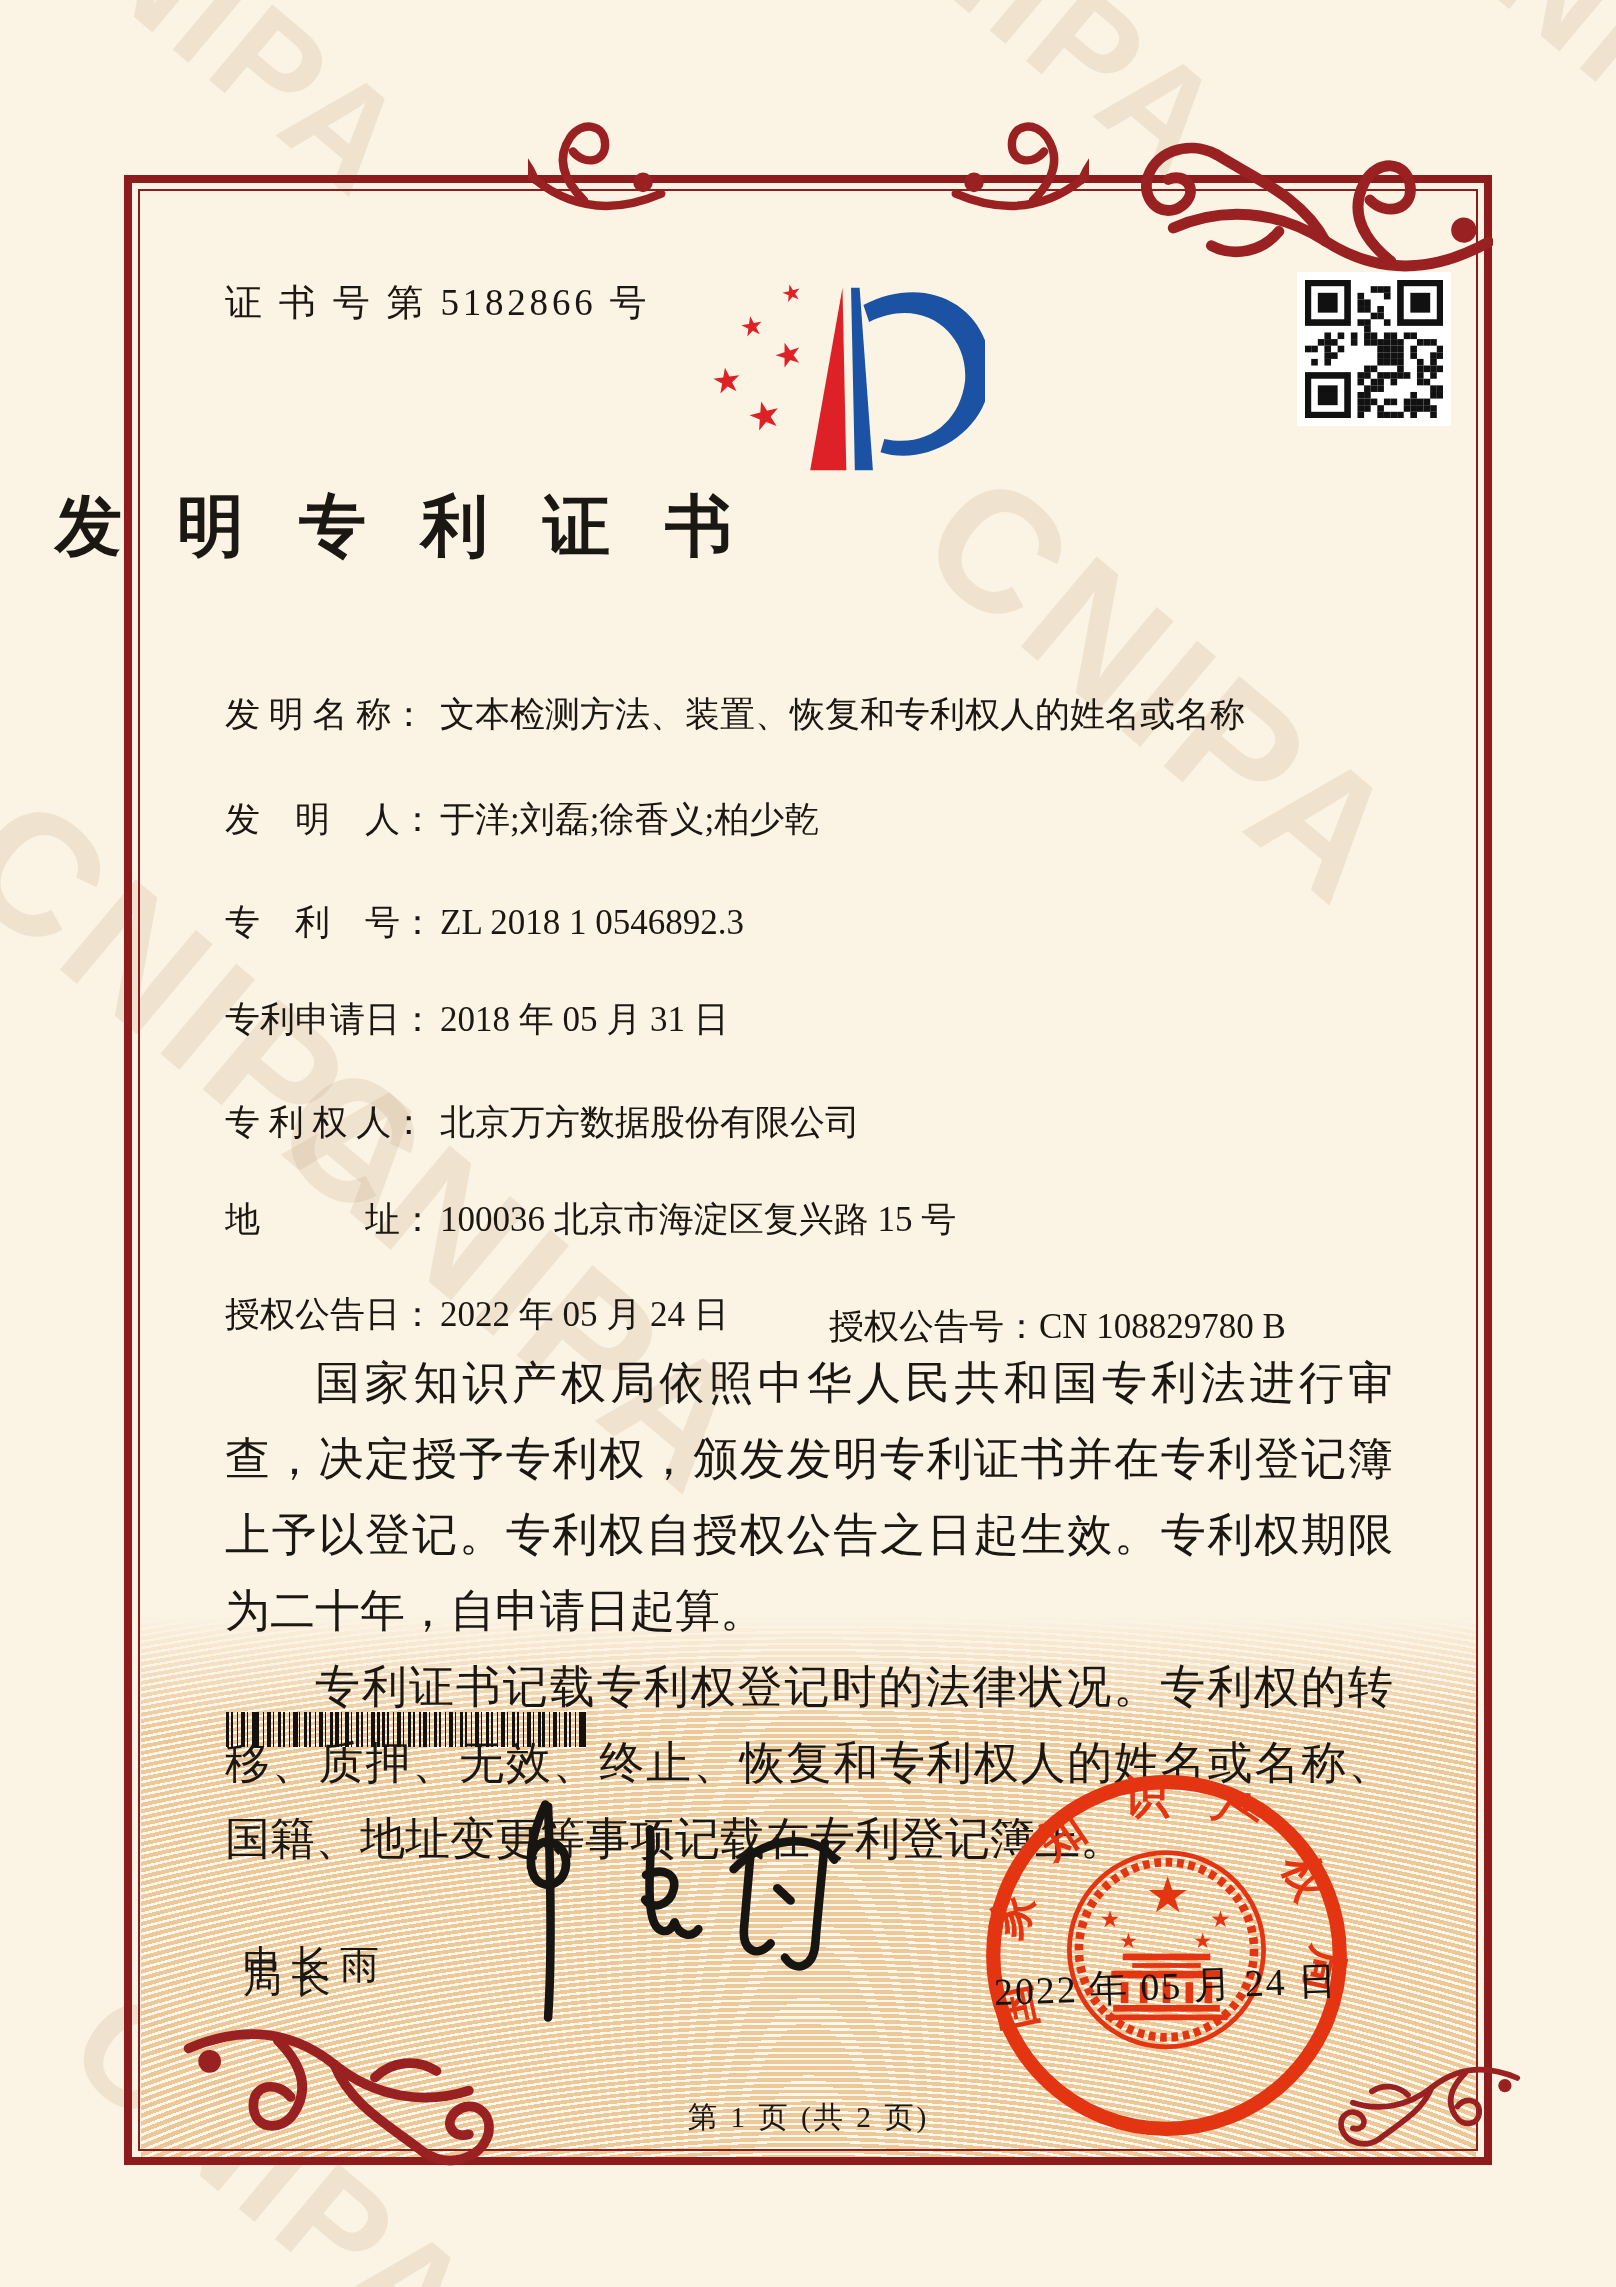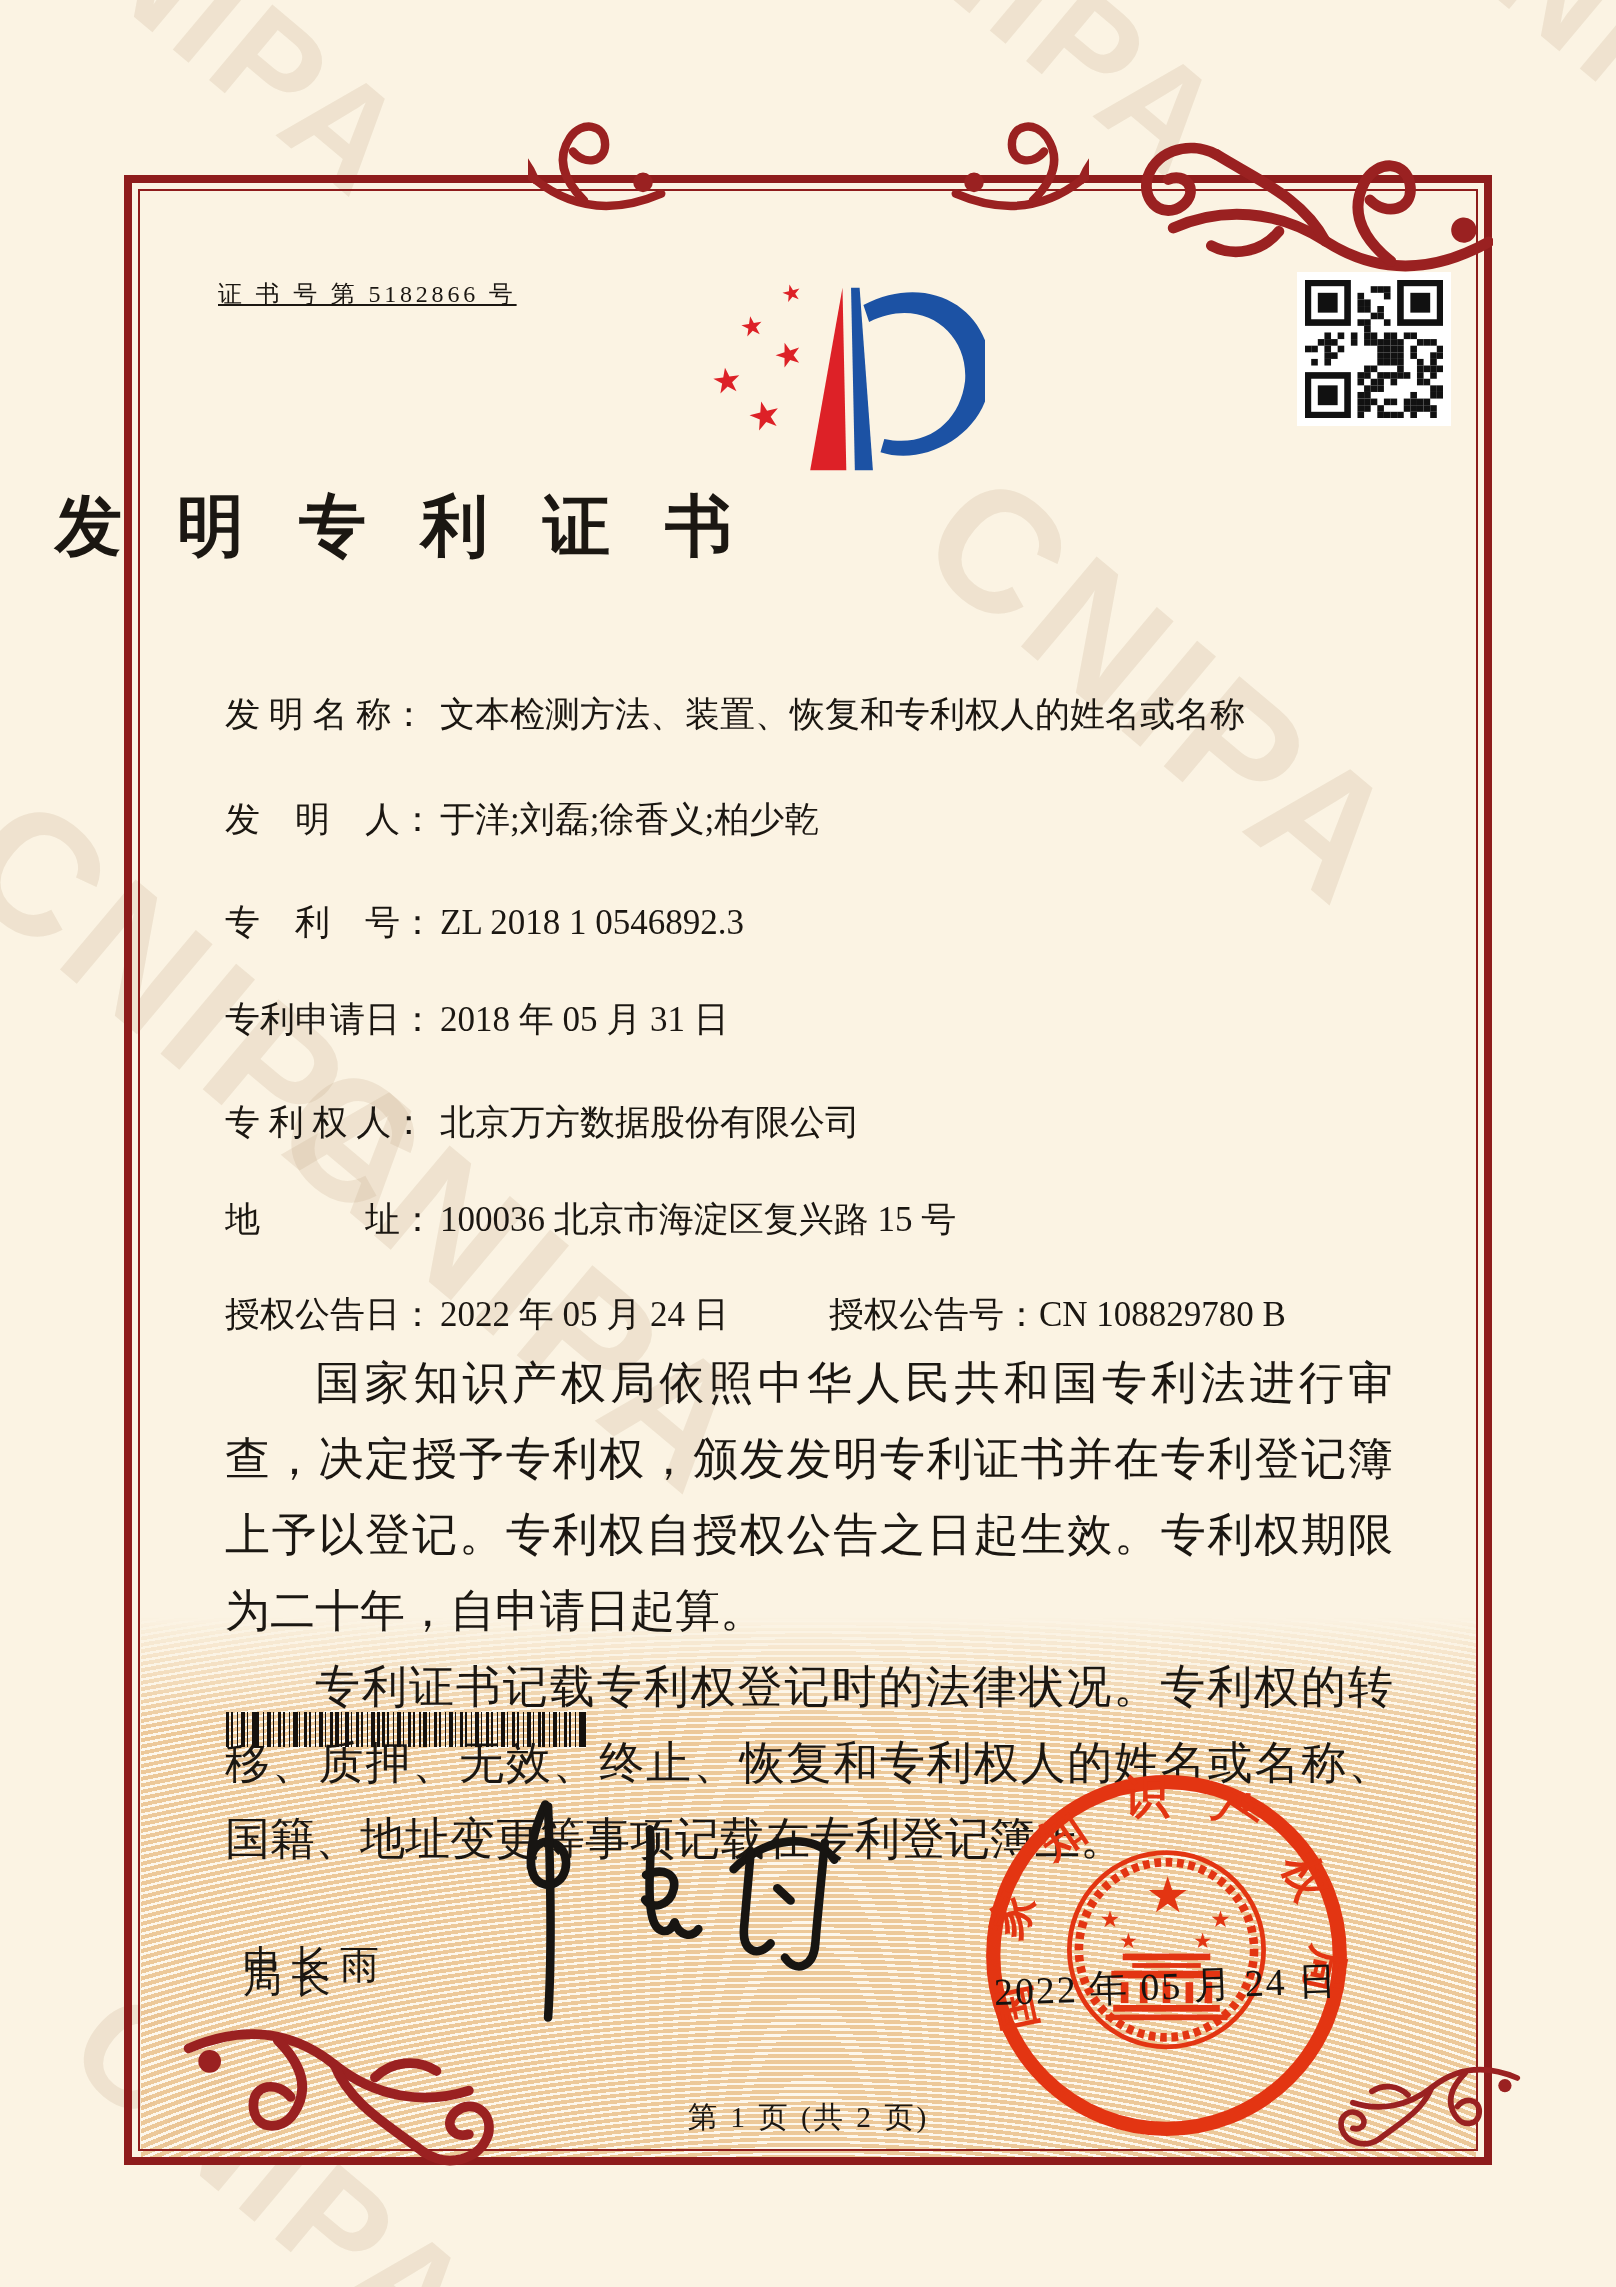--- a/index.html
+++ b/index.html
@@ -21,29 +21,29 @@
     mask-image:linear-gradient(180deg,transparent 0,#000 114px);
   }
   
   .frame-outer{position:absolute;left:124px;top:175px;width:1368px;height:1990px;
     border:8.6px solid #8e1c1c;box-sizing:border-box;z-index:3;}
   .frame-inner{position:absolute;left:5.7px;top:5.7px;right:5.7px;bottom:5.7px;
     border:2.9px solid #8e1c1c;}
   .orn{position:absolute;z-index:4;}
   
   .content{position:absolute;inset:0;z-index:5;}
-  .cert-no{position:absolute;left:218px;top:278px;font-size:24px;letter-spacing:3.8px;text-decoration:underline;}
+  .cert-no{position:absolute;left:225px;top:278px;font-size:37px;letter-spacing:3.8px;}
   .logo{position:absolute;left:700px;top:263px;width:285px;height:234px;}
   .qr{position:absolute;left:1297px;top:272px;width:154px;height:154px;
       background:#fff;padding:7.6px;box-sizing:border-box;}
   .title{position:absolute;left:0;width:100%;top:493px;text-align:left;
       font-size:67px;font-weight:bold;letter-spacing:55px;text-indent:55px;line-height:1;}
   .row{position:absolute;left:225px;font-size:35px;white-space:nowrap;}
   .row .lab{display:inline-block;width:215px;}
-  .row2{position:absolute;left:829px;font-size:35px;white-space:nowrap;}
+  .row2{position:absolute;left:829px;font-size:35px;white-space:nowrap;margin-top:12px;}
   .paras{position:absolute;left:225px;top:1345px;width:1168px;font-size:45px;
       line-height:76px;text-align:justify;}
   .paras p{margin:0;text-indent:2em;}
   .barcode{position:absolute;left:226px;top:1712px;width:361px;height:35px;
     background:
      repeating-linear-gradient(90deg,#15110e 0 2.9px,transparent 2.9px 4.8px,#15110e 4.8px 6.7px,
        transparent 6.7px 11.4px,#15110e 11.4px 12.4px,transparent 12.4px 15px,#15110e 15px 19px,
        transparent 19px 21px,#15110e 21px 22px,transparent 22px 26px),
      repeating-linear-gradient(90deg,transparent 0 28.5px,#15110e 28.5px 31px,transparent 31px 41px);
   }

